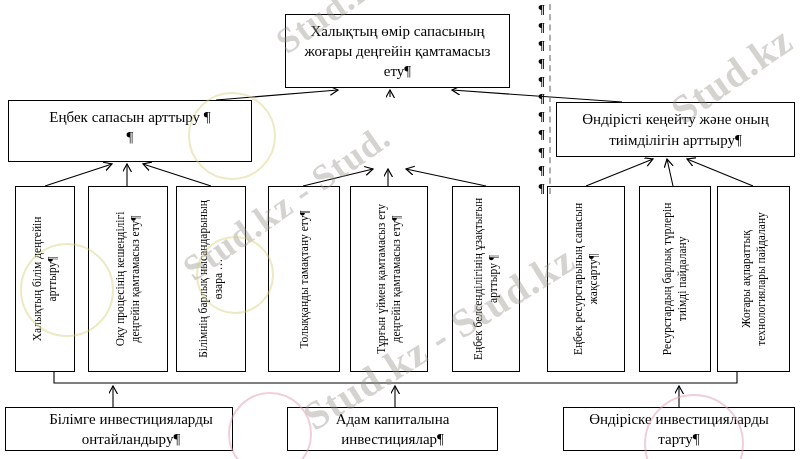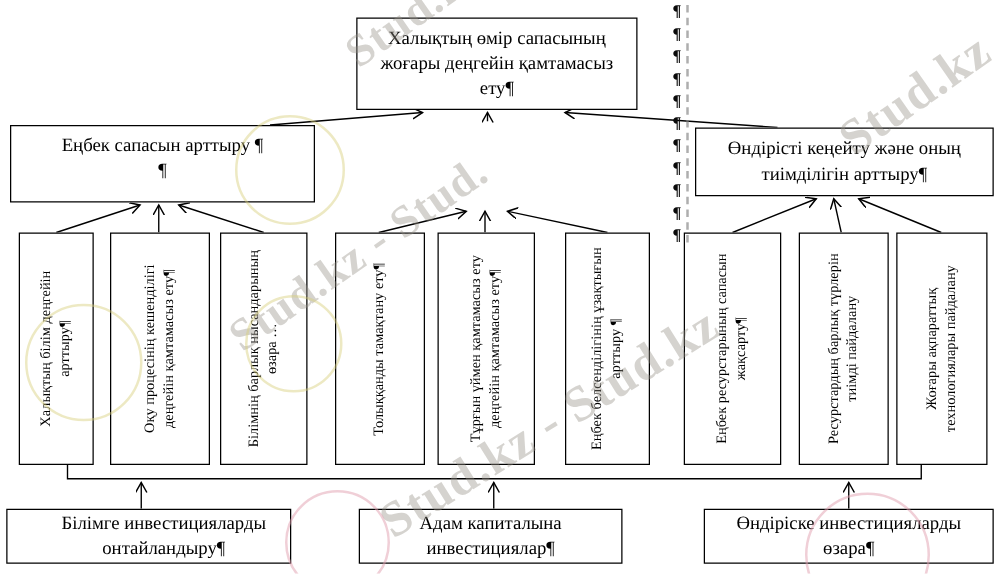--- a/index.html
+++ b/index.html
@@ -115,21 +115,21 @@
     <span class="vtext">Жоғары ақпараттық технологиялары пайдалану</span>
   </div>
 
   <div class="box hbox" style="left:5px;top:407px;width:228px;height:44px;padding-left:32px;">
     <span>Білімге инвестицияларды онтайландыру¶</span>
   </div>
   <div class="box hbox" style="left:287px;top:407px;width:211px;height:44px;">
     <span>Адам капиталына инвестициялар¶</span>
   </div>
   <div class="box hbox" style="left:563px;top:407px;width:232px;height:44px;">
-    <span>Өндіріске инвестицияларды өзара¶</span>
+    <span>Өндіріске инвестицияларды тарту¶</span>
   </div>
 
   <div id="pilcrow-line"></div>
   <div id="pilcrow-col">
     <span>¶</span>
     <span>¶</span>
     <span>¶</span>
     <span>¶</span>
     <span>¶</span>
     <span>¶</span>

